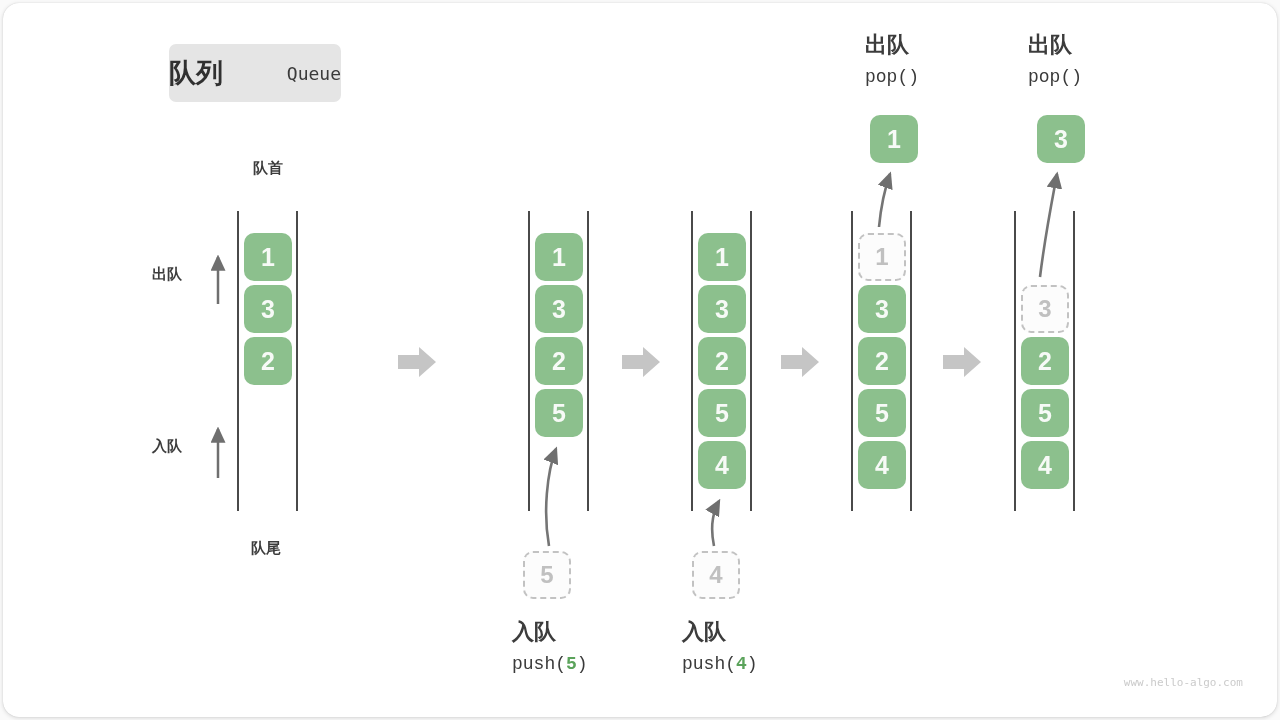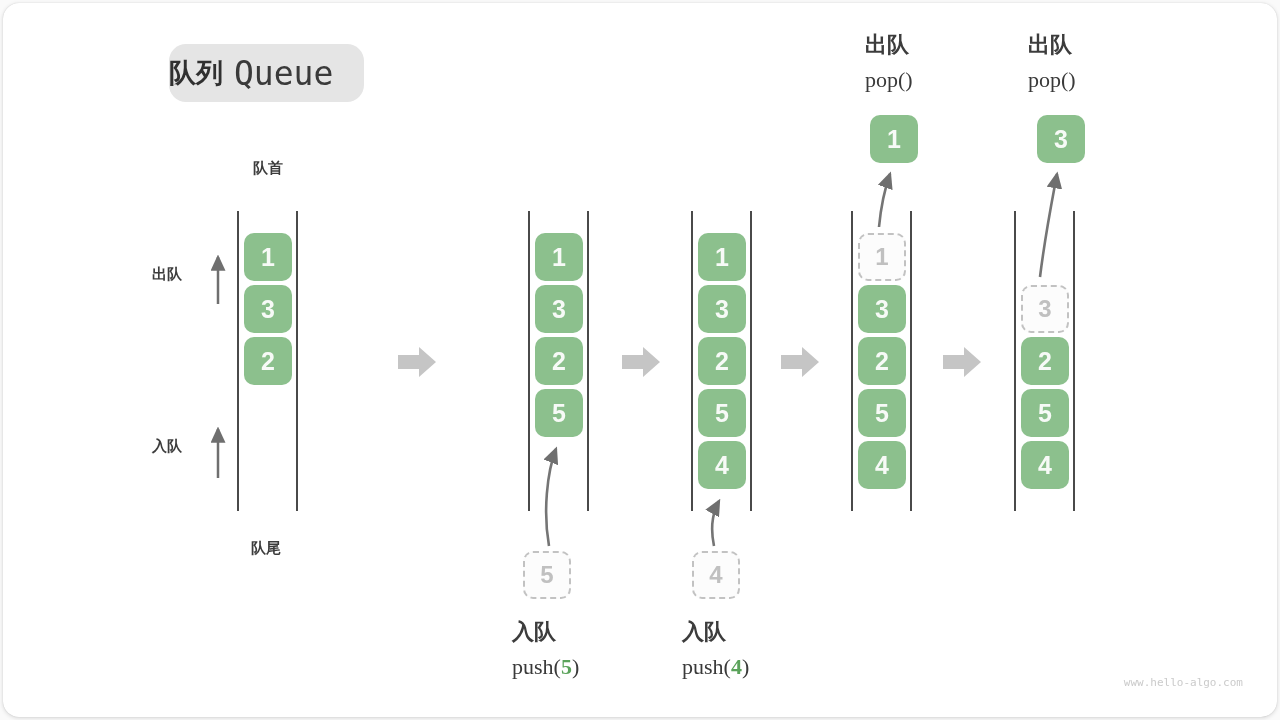--- a/index.html
+++ b/index.html
@@ -8,46 +8,46 @@
     width:1280px; height:720px; position:relative; overflow:hidden;
     background:#fafafa;
     font-family:"Liberation Sans", sans-serif;
   }
   .card {
     position:absolute; left:3px; top:3px; width:1274px; height:714px;
     background:#ffffff; border-radius:16px;
     box-shadow:0 1px 4px rgba(0,0,0,.15), 0 0 1px rgba(0,0,0,.18);
   }
   .title-box {
-    position:absolute; left:169px; top:44px; width:195px; height:58px;
-    background:var(--title-bg); border-radius:17px;
-    display:flex; align-items:center; justify-content:flex-start; gap:11px;
+    position:absolute; left:169px; top:44px; width:172px; height:58px;
+    background:var(--title-bg); border-radius:7px;
+    display:flex; align-items:center; justify-content:space-between; gap:11px;
   }
   .title-zh { font-size:27px; font-weight:bold; color:#303030; }
-  .title-en { font-size:33px; font-family:"DejaVu Sans Mono", monospace; color:#3a3a3a; }
+  .title-en { font-size:18px; font-family:"DejaVu Sans Mono", monospace; color:#3a3a3a; }
 
   .cjk-label {
     position:absolute; font-size:15px; font-weight:bold;
     color:var(--label-dark); white-space:nowrap;
   }
   .w62 { width:62px; text-align:center; }
 
   .rail { position:absolute; top:211px; width:2px; height:300px; background:var(--rail-gray); }
 
   .box {
     position:absolute; width:48px; height:48px; border-radius:10px;
     display:flex; align-items:center; justify-content:center;
     font-size:25px; font-weight:bold;
   }
   .box.solid  { background:var(--box-green); color:var(--box-text); }
   .box.dashed { background:#fcfcfc; border:2px dashed var(--dashed-gray); color:#c0c0c0; font-size:24px; }
 
   .op { position:absolute; white-space:nowrap; }
   .op .zh { font-size:22px; font-weight:bold; color:var(--label-dark); margin-bottom:7px; }
-  .op .code { font-family:Liberation Serif, serif; font-size:22px; color:#3a3a3a; }
+  .op .code { font-family:Liberation Mono, monospace; font-size:18px; color:#3a3a3a; }
   .op .code .arg { color:var(--accent-green); font-weight:bold; }
 
   .watermark {
     position:absolute; top:676px; right:37px;
     font-family:"DejaVu Sans Mono", monospace; font-size:11px;
     color:var(--watermark-gray);
   }
   svg.overlay { position:absolute; left:0; top:0; pointer-events:none; }
 </style>
 </head>

